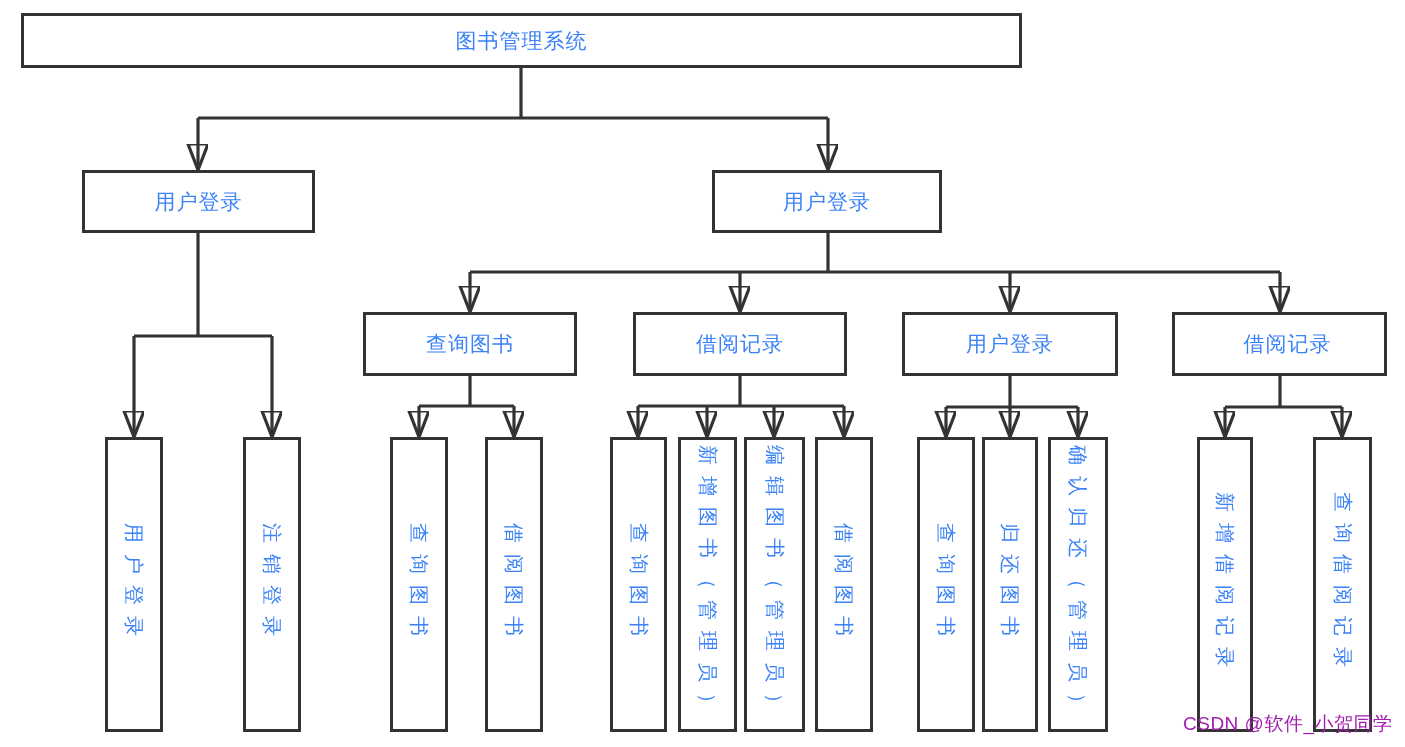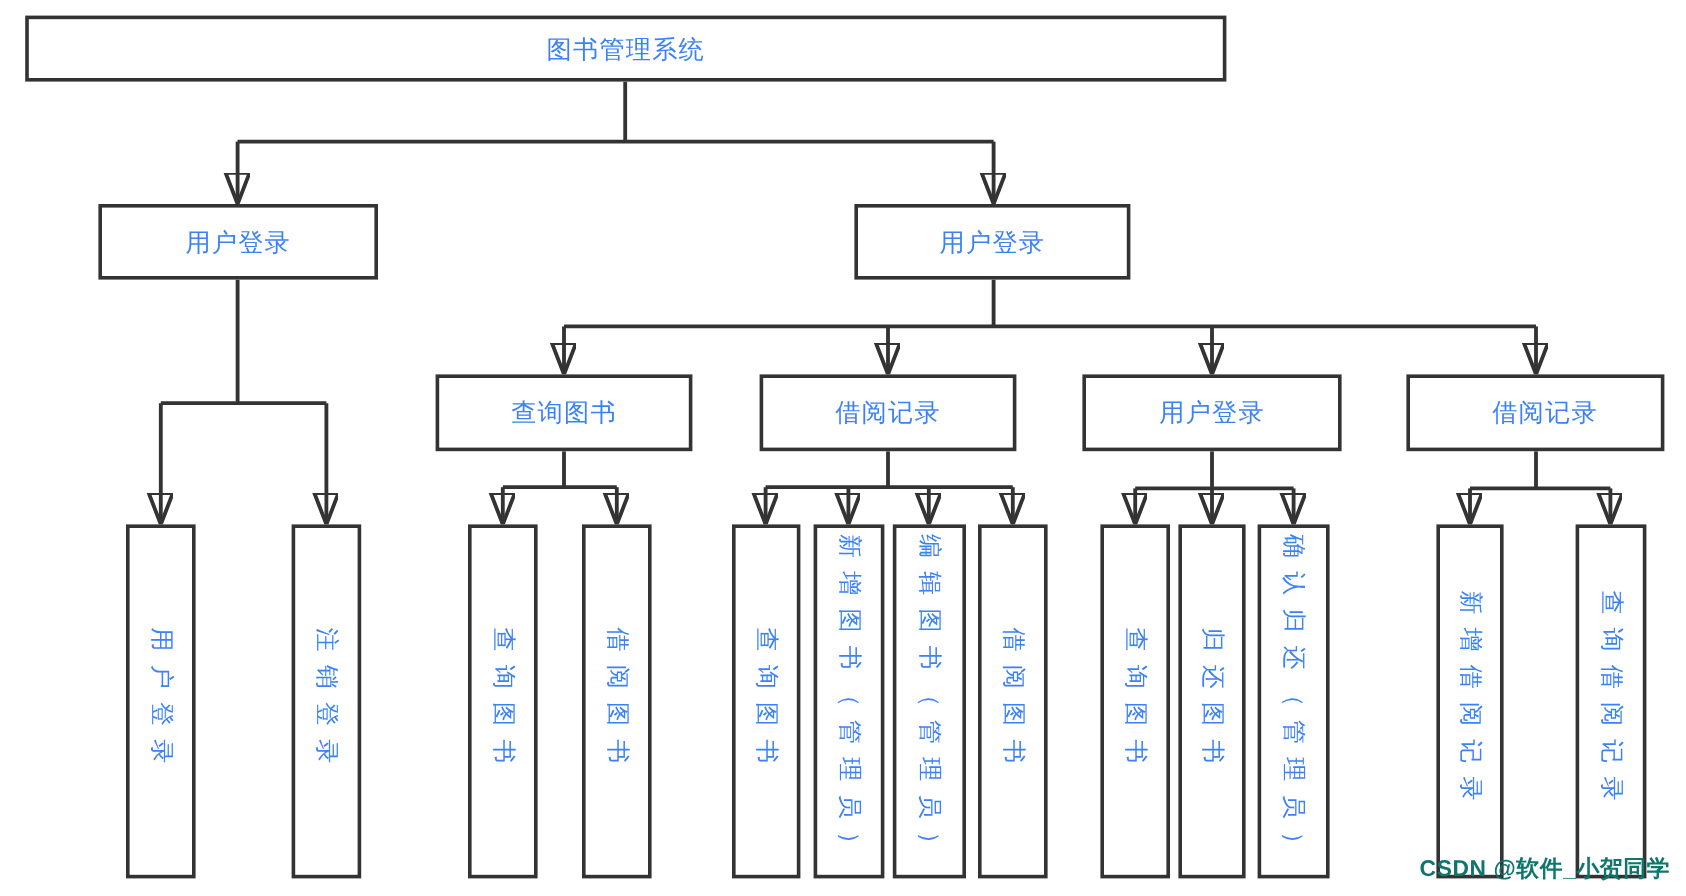--- a/index.html
+++ b/index.html
@@ -56,24 +56,23 @@
     line-height: 1.1;
     letter-spacing: 11px;
     white-space: nowrap;
   }
   .watermark {
     position: absolute;
     left: 1183px;
     top: 711px;
     font-size: 19px;
     letter-spacing: 0.5px;
-    color: #0f766e;
+    color: #a21caf;
     white-space: nowrap;
     z-index: 5;
-    font-weight: bold;
   }
 </style>
 </head>
 <body>
 
 <div class="stage">
 
   <svg class="wires" width="1405" height="747" viewBox="0 0 1405 747">
     <defs>
       <marker id="arw" markerUnits="userSpaceOnUse" markerWidth="30" markerHeight="24" refX="25" refY="10" orient="auto">

